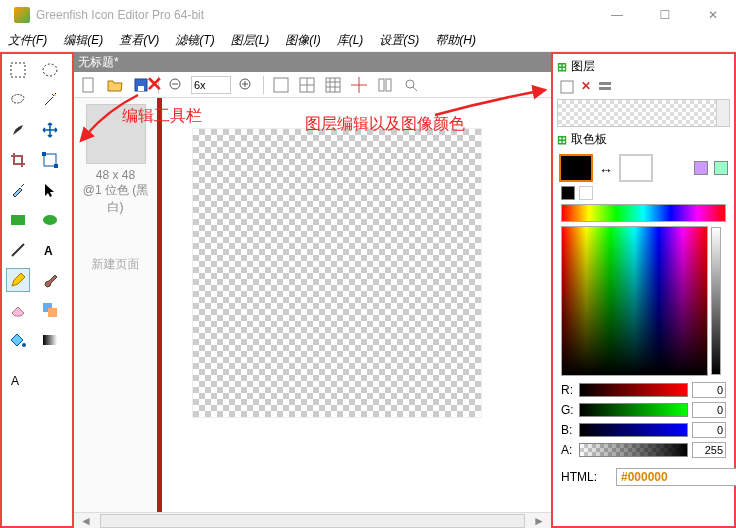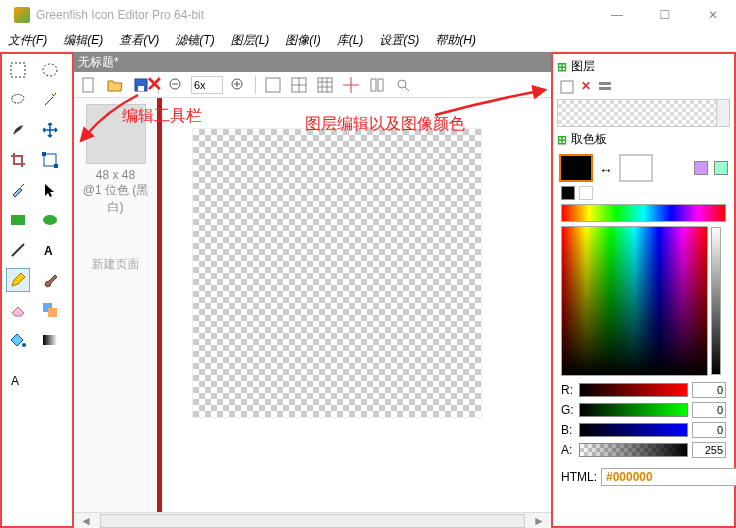--- a/index.html
+++ b/index.html
@@ -12,21 +12,21 @@
 .menubar { height: 22px; display: flex; align-items: center; padding: 0 4px; gap: 8px; border-bottom: 1px solid #eee; }
 .menubar span { padding: 2px 4px; cursor: default; font-style: italic; }
 .body { display: flex; height: calc(528px - 52px); }
 .toolbox { width: 74px; border: 2px solid #e44; display: flex; flex-wrap: wrap; align-content: flex-start; padding: 4px; gap: 6px 8px; }
 .tool { width: 24px; height: 24px; display: flex; align-items: center; justify-content: center; border: 1px solid transparent; }
 .tool.sel { border: 1px solid #7ab; background: #e0f0f8; }
 .center { flex: 1; display: flex; flex-direction: column; position: relative; }
 .tabbar { height: 20px; background: #888; display: flex; align-items: center; padding: 0 4px; color: #fff; font-size: 11px; }
 .toolbar2 { height: 26px; display: flex; align-items: center; padding: 0 4px; gap: 4px; border-bottom: 1px solid #ddd; }
 .tbtn { width: 22px; height: 22px; display: flex; align-items: center; justify-content: center; border: 1px solid transparent; }
-.zoom { width: 32px; height: 18px; border: 1px solid #ccc; font-size: 11px; padding: 0 2px; }
+.zoom { width: 40px; height: 18px; border: 1px solid #ccc; font-size: 11px; padding: 0 2px; }
 .workspace { flex: 1; display: flex; }
 .thumbpane { width: 88px; background: #fafafa; border-right: 5px solid #b91c1c; padding: 6px; text-align: center; color: #888; font-size: 11px; }
 .thumb { width: 60px; height: 60px; background: #ddd; margin: 0 auto 4px; border: 1px solid #ccc; }
 .canvas-area { flex: 1; position: relative; background: #fff; overflow: hidden; }
 .canvas { position: absolute; left: 30px; top: 30px; width: 290px; height: 290px; background-image: repeating-conic-gradient(#ccc 0 25%, #fff 0 50%); background-size: 12px 12px; border: 1px solid #eee; }
 .rightpanel { width: 185px; border: 2px solid #e44; display: flex; flex-direction: column; padding: 2px; }
 .panel-head { display: flex; align-items: center; gap: 4px; padding: 2px; font-size: 12px; }
 .plus { color: #3a3; font-weight: bold; }
 .layerbtns { display: flex; gap: 6px; padding: 2px 4px; }
 .layerlist { height: 28px; border: 1px solid #ccc; margin: 2px; background: repeating-conic-gradient(#ddd 0 25%, #fff 0 50%); background-size: 8px 8px; position: relative; }
@@ -42,21 +42,21 @@
 .rgba-rows { padding: 4px 6px; }
 .rgba-row { display: flex; align-items: center; gap: 4px; margin-bottom: 4px; }
 .rgba-row .lab { width: 14px; }
 .rgba-row .bar { flex: 1; height: 14px; border: 1px solid #888; }
 .bar.r { background: linear-gradient(90deg,#000,#f00); }
 .bar.g { background: linear-gradient(90deg,#000,#0f0); }
 .bar.b { background: linear-gradient(90deg,#000,#00f); }
 .bar.a { background: repeating-conic-gradient(#ccc 0 25%,#fff 0 50%); background-size:8px 8px; position:relative; }
 .bar.a::after{content:"";position:absolute;inset:0;background:linear-gradient(90deg,transparent,#000);}
 .rgba-row input { width: 34px; height: 16px; border: 1px solid #aaa; font-size: 11px; text-align: right; padding-right: 2px; }
-.htmlrow { display: flex; align-items: center; gap: 4px; padding: 2px 6px; }
+.htmlrow { display: flex; align-items: center; gap: 19px; padding: 2px 6px; }
 .htmlrow input { flex: 1; border: 1px solid #aaa; height: 18px; color: #d80; font-weight: bold; padding: 0 4px; }
 .annot1 { position: absolute; left: 122px; top: 86px; color: #e22; font-size: 16px; font-weight: 500; z-index: 50; margin-top: 20px; }
 .annot2 { position: absolute; left: 305px; top: 114px; color: #e22; font-size: 16px; font-weight: 500; z-index: 50; }
 .redx { position: absolute; left: 146px; top: 72px; color: #e22; font-size: 20px; font-weight: bold; z-index: 50; }
 .arrow-svg { position: absolute; z-index: 49; pointer-events: none; }
 .statusbar { position: absolute; bottom: 0; left: 74px; right: 185px; height: 16px; background: #f4f4f4; border-top: 1px solid #ddd; display: flex; align-items: center; font-size: 10px; color: #888; }
 .scroll-h { flex:1; height:14px; background:#eee; border:1px solid #ccc; margin:0 2px; position:relative;}
 svg { display: block; }
 </style>
 </head>

